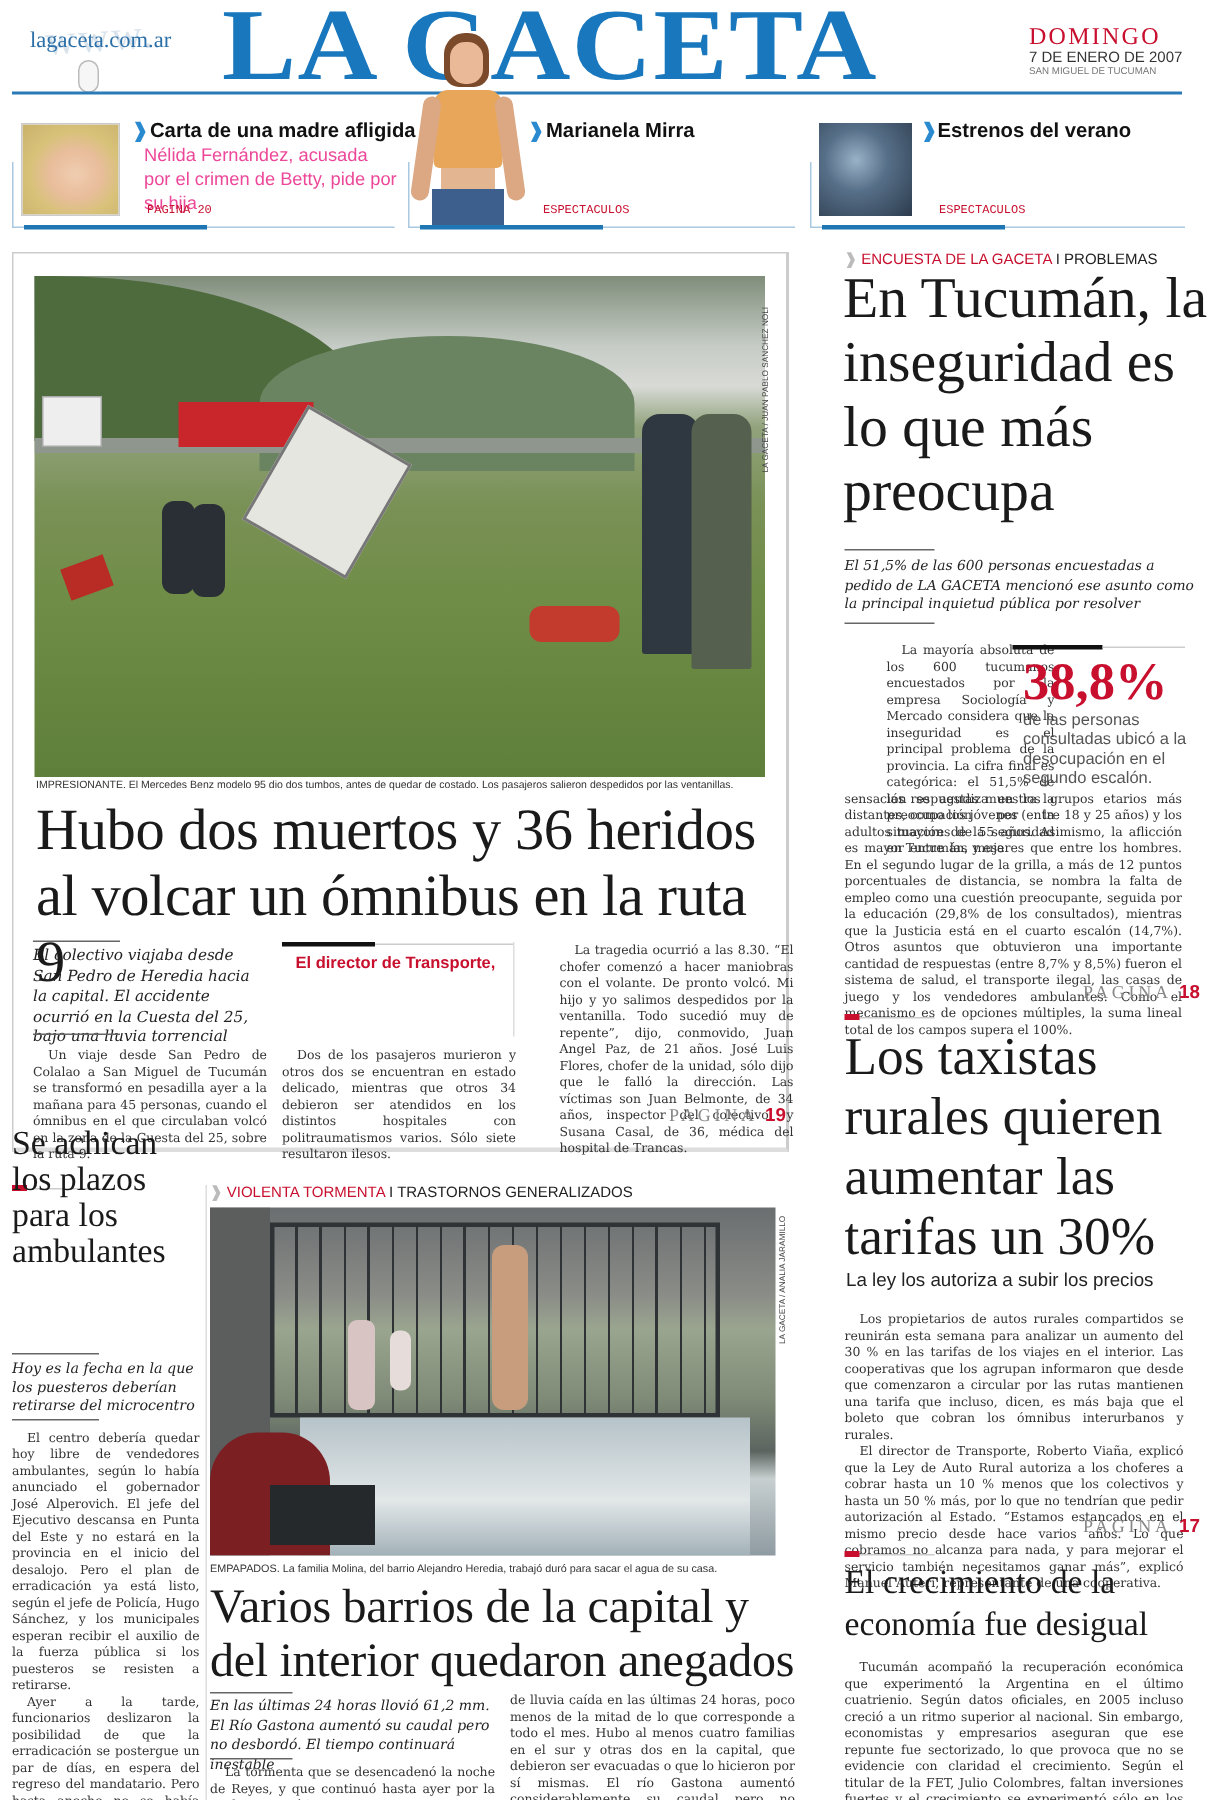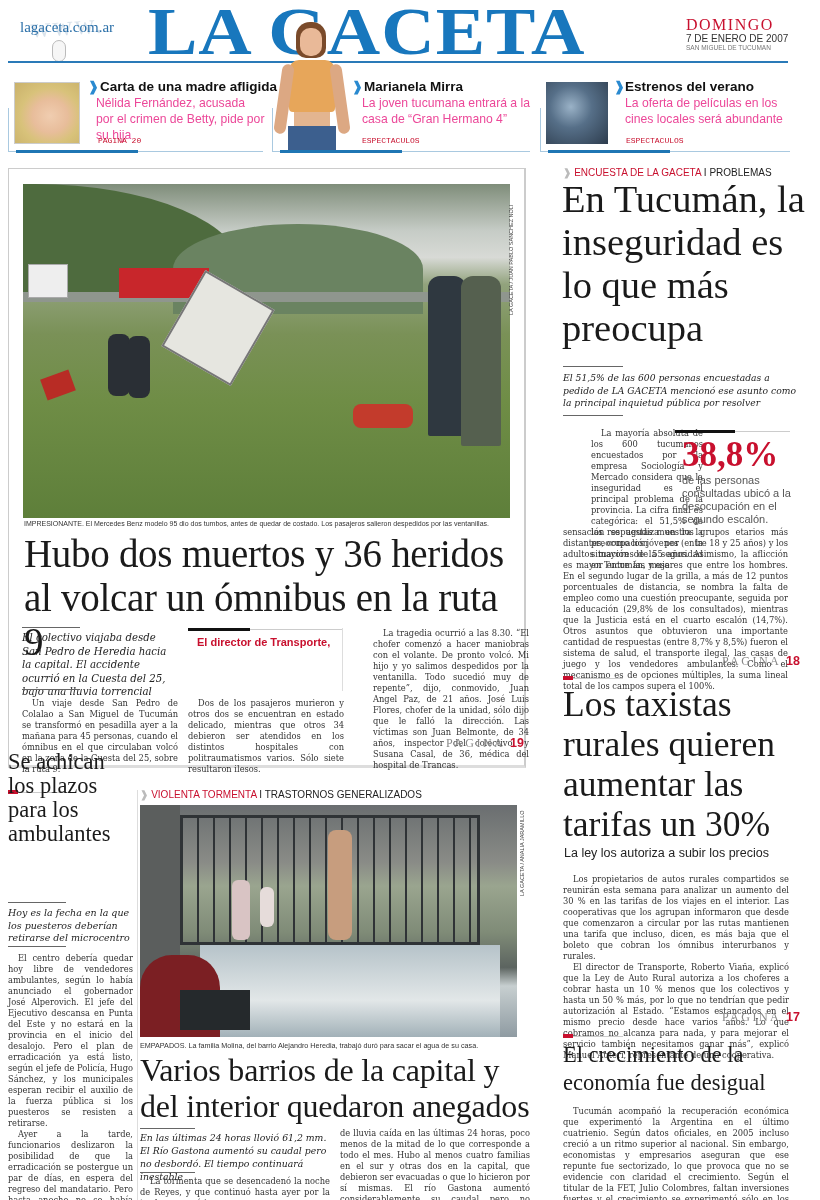--- a/index.html
+++ b/index.html
@@ -126,31 +126,29 @@
   <span class="t-title" style="left:92px;top:1px">Carta de una madre afligida</span>
   <div class="t-sub" style="left:88px;top:17px;width:170px">Nélida Fernández, acusada por el crimen de Betty, pide por su hija</div>
   <span class="t-sec" style="left:90px;top:58px">PAGINA 20</span>
   <div class="base"></div>
   <div class="base-strong"></div>
 </div>
 <div class="abs teaser" style="left:272px;width:258px">
   <div class="lft"></div>
   <span class="arrow" style="left:80px;top:1px">❱</span>
   <span class="t-title" style="left:92px;top:1px">Marianela Mirra</span>
-  <div class="t-sub" style="left:90px;top:17px;width:170px">La joven tucumana entrará a la casa de “Gran Hermano 4”</div>
   <span class="t-sec" style="left:90px;top:58px">ESPECTACULOS</span>
   <div class="base"></div>
   <div class="base-strong"></div>
 </div>
 <div class="abs teaser" style="left:540px;width:250px">
   <div class="lft"></div>
   <div class="photo" style="left:6px;width:62px;background:radial-gradient(ellipse at 40% 40%,#9ab2c7 0%,#566f88 40%,#2d3c4d 100%)"></div>
   <span class="arrow" style="left:74px;top:1px">❱</span>
   <span class="t-title" style="left:85px;top:1px">Estrenos del verano</span>
-  <div class="t-sub" style="left:85px;top:17px;width:165px">La oferta de películas en los cines locales será abundante</div>
   <span class="t-sec" style="left:86px;top:58px">ESPECTACULOS</span>
   <div class="base"></div>
   <div class="base-strong"></div>
 </div>
 
 <div class="abs" id="main-box"></div>
 <div class="abs" id="bus-photo">
   <div class="hill" style="left:-40px;top:0;width:260px;height:110px;border-radius:0 80% 0 0;background:#4e6b3e"></div>
   <div class="hill" style="left:150px;top:40px;width:250px;height:90px;background:#6a8361"></div>
   <div style="position:absolute;left:0;top:108px;width:487px;height:10px;background:#8f968e"></div>

